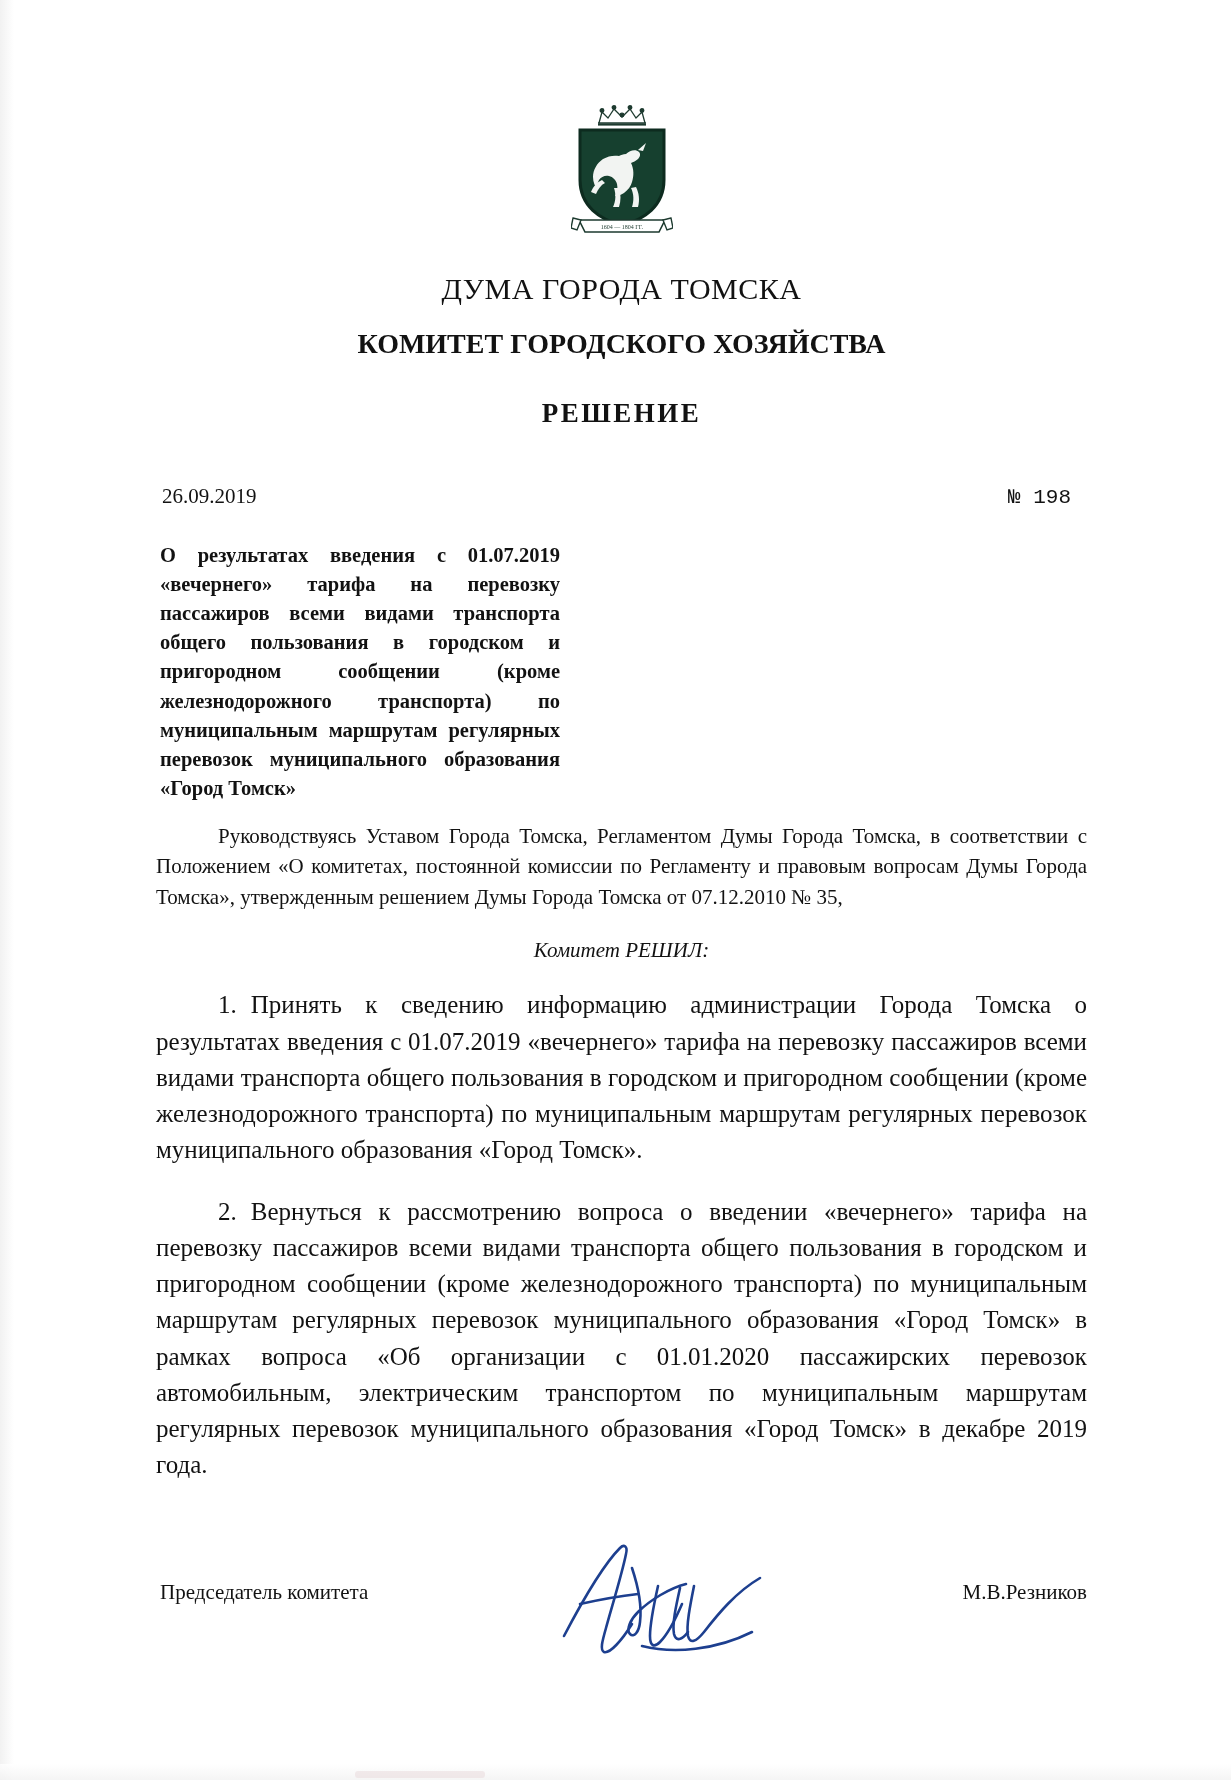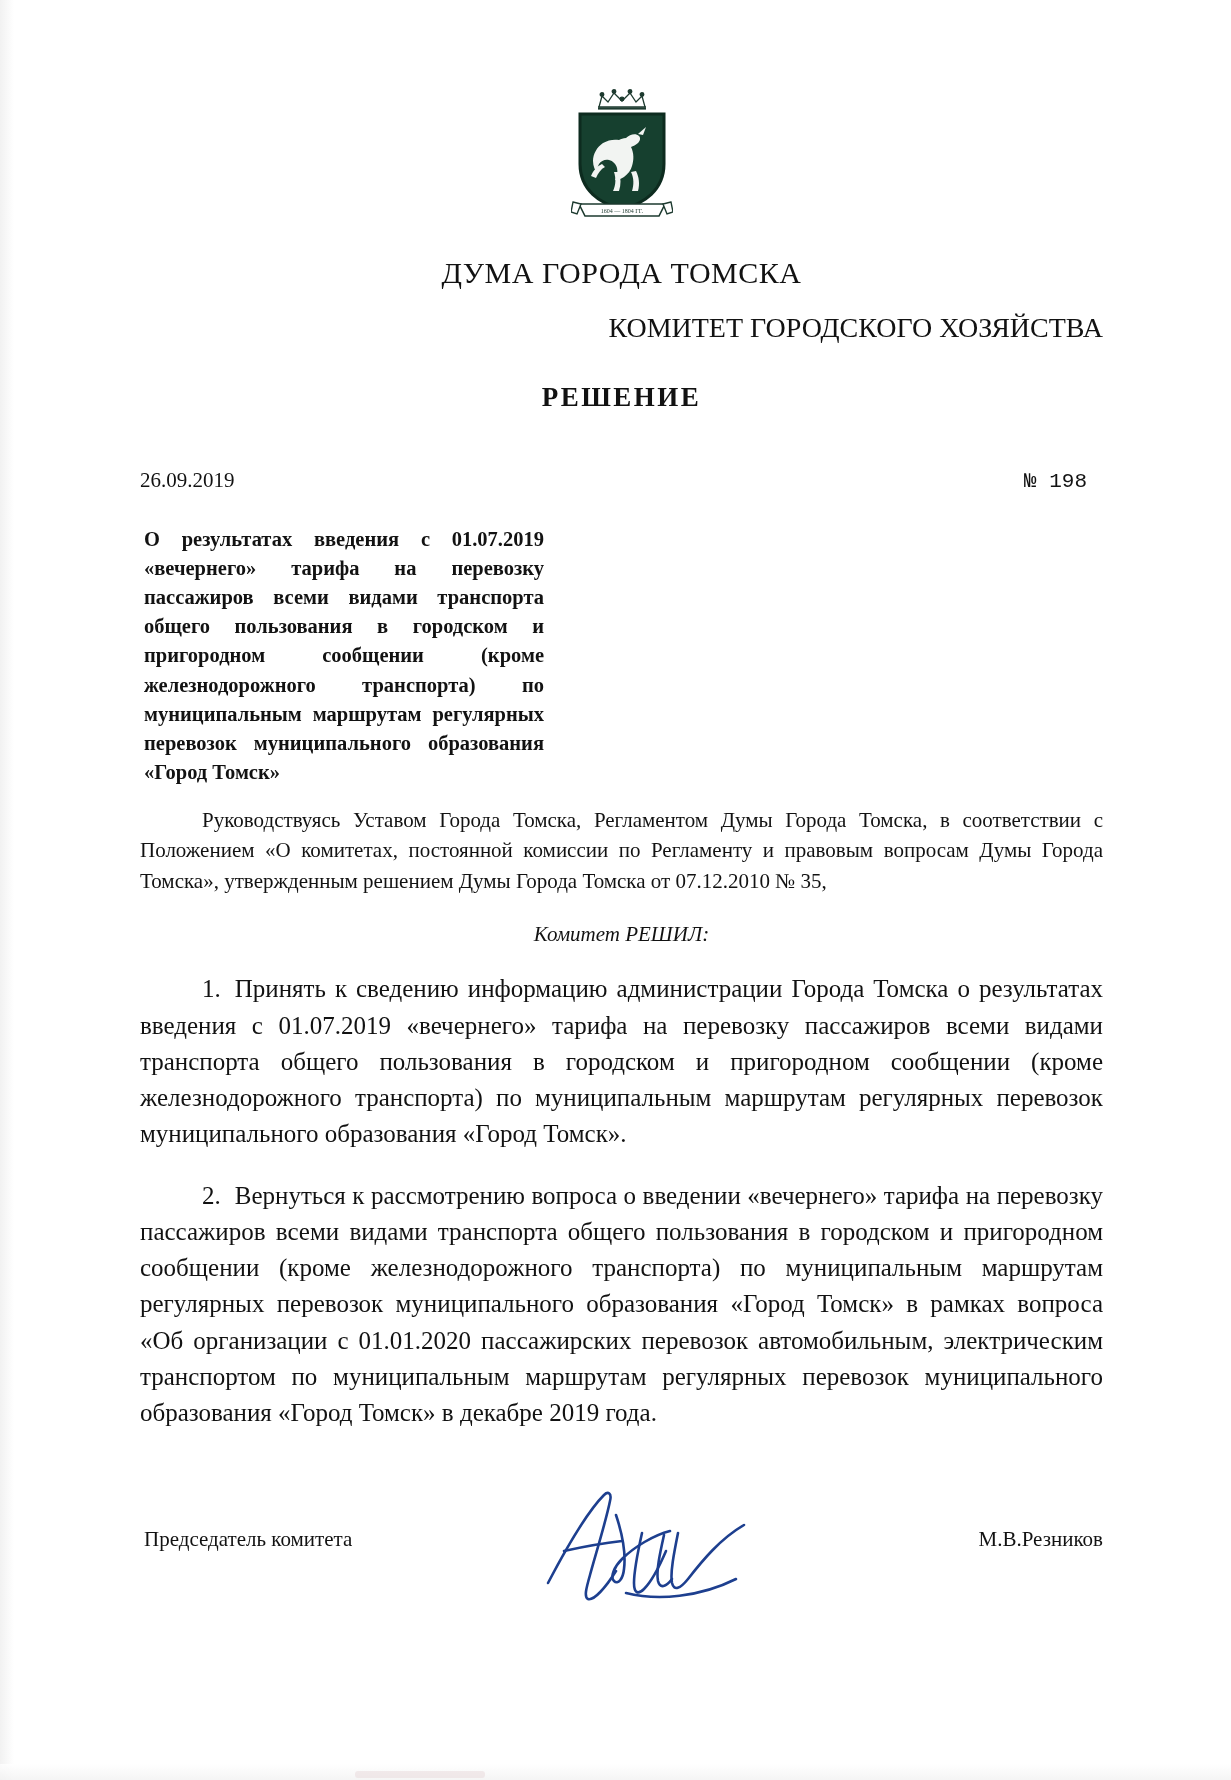--- a/index.html
+++ b/index.html
@@ -12,21 +12,21 @@
     min-height: 1780px;
     font-family: "Liberation Serif", serif;
     color: #121212;
     position: relative;
   }
   .page {
     position: relative;
     width: 1231px;
     height: 1780px;
     box-sizing: border-box;
-    padding: 0;
+    padding: 16px;
     overflow: hidden;
   }
   
   .scan-edge-left {
     position: absolute;
     left: 0; top: 0;
     width: 14px; height: 1780px;
     background: linear-gradient(to right, #efefef 0%, #ffffff 100%);
     opacity: .85;
   }
@@ -76,42 +76,42 @@
   
   h1.org {
     text-align: center;
     font-size: 30px;
     letter-spacing: .5px;
     font-weight: 400;
     margin: 18px 0 0 0;
     font-family: "Liberation Serif", serif;
   }
   h2.committee {
-    text-align: right;
+    text-align: center;
     font-size: 28px;
-    font-weight: 400;
+    font-weight: 700;
     margin: 22px 0 0 0;
   }
   h3.doctype {
     text-align: center;
     font-size: 27px;
     font-weight: 700;
     letter-spacing: 2.5px;
     margin: 38px 0 0 0;
   }
 
   
   .meta-row {
     display: flex;
     justify-content: space-between;
     align-items: baseline;
     margin-top: 55px;
     font-size: 21px;
   }
-  .meta-date { }
+  .meta-date { margin-left: 6px; }
   .meta-number { margin-right: 16px; font-family: Liberation Mono, monospace; }
 
   
   .subject {
     margin-top: 32px;
     width: 400px;
     font-size: 20.5px;
     font-weight: 700;
     line-height: 1.42;
     text-align: justify;

